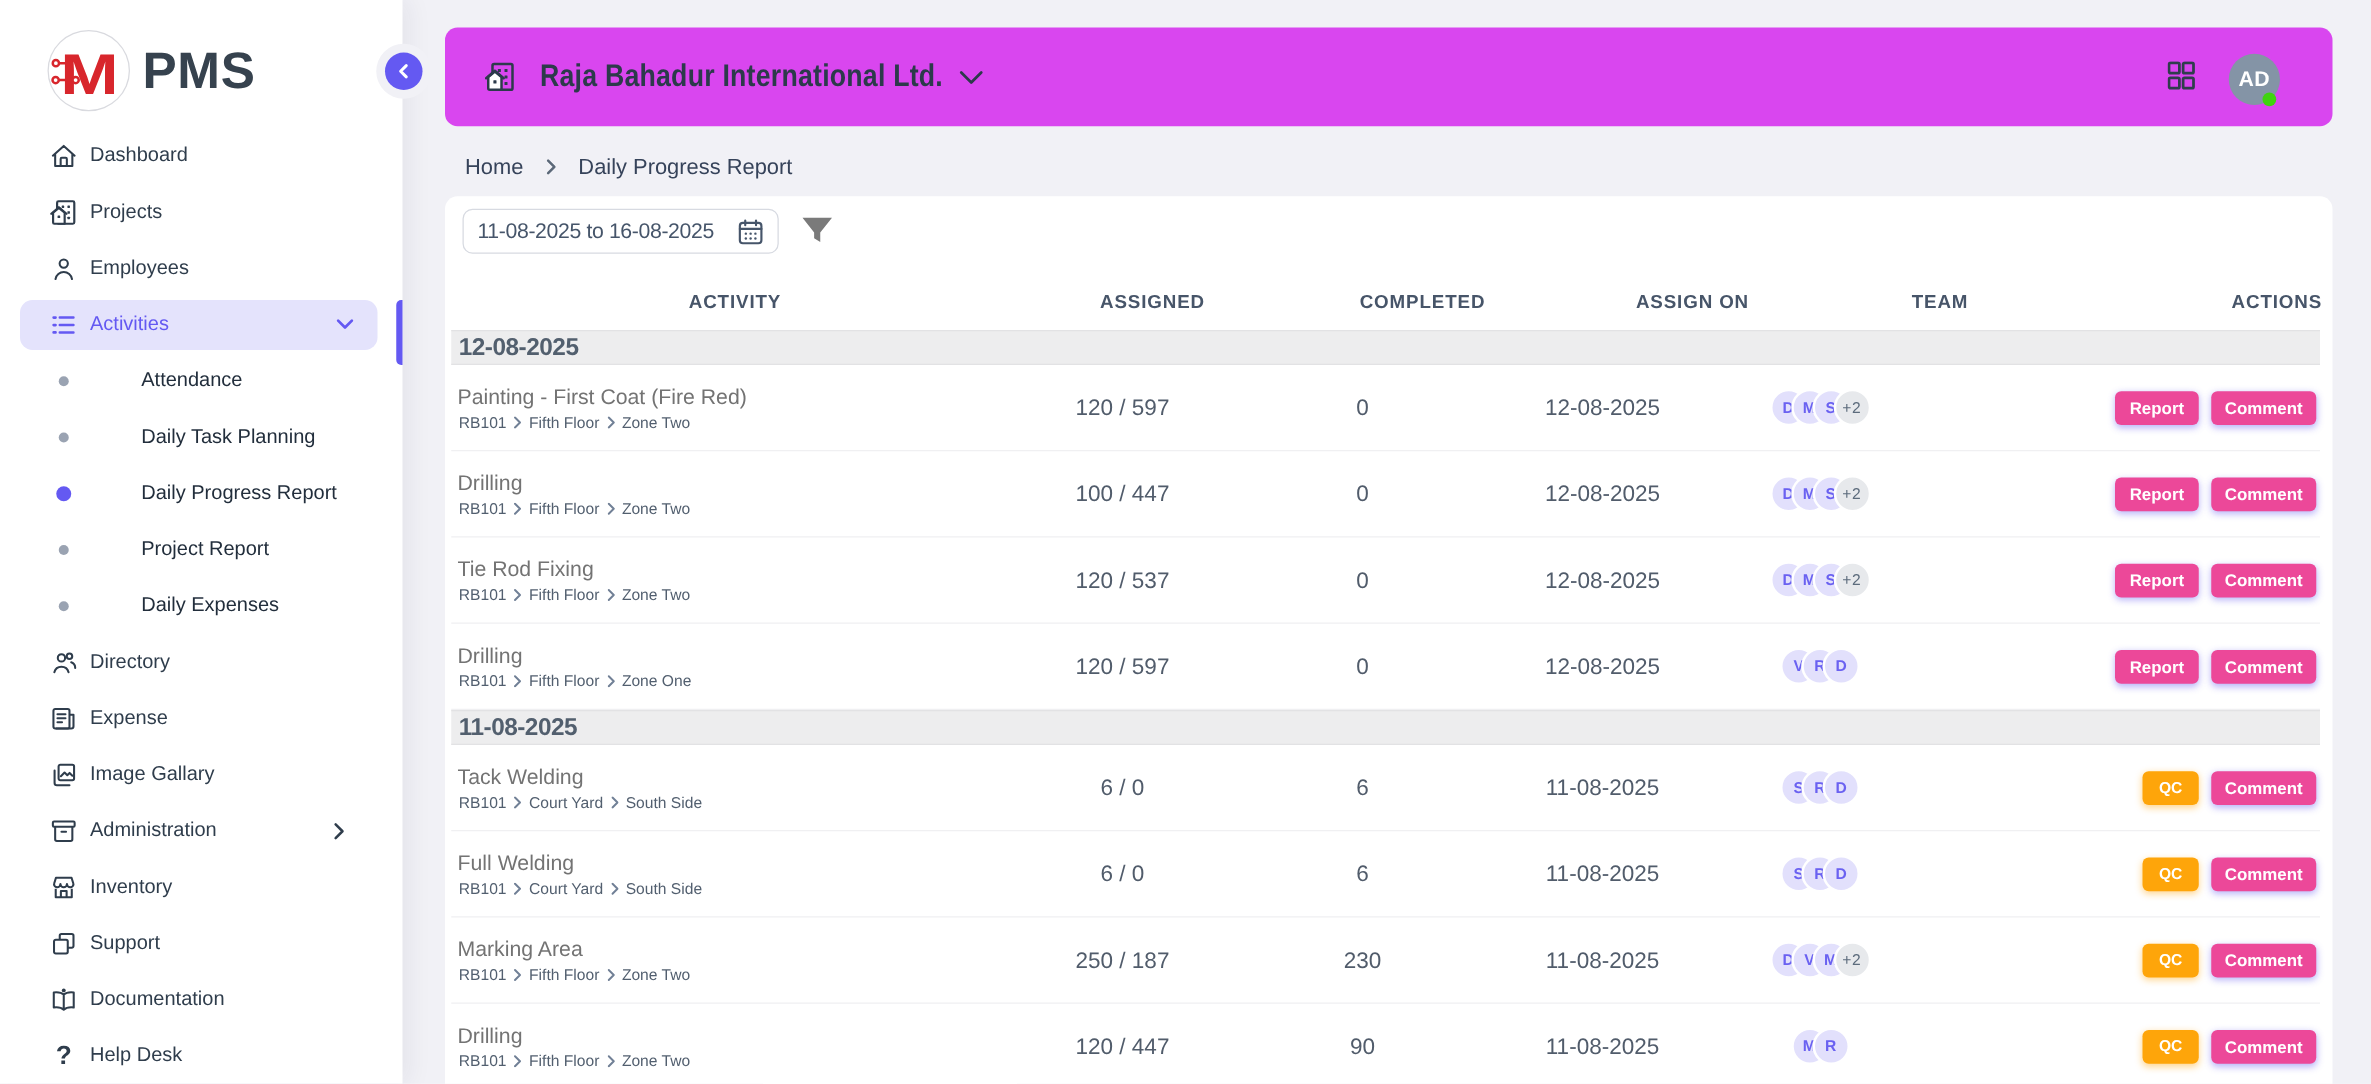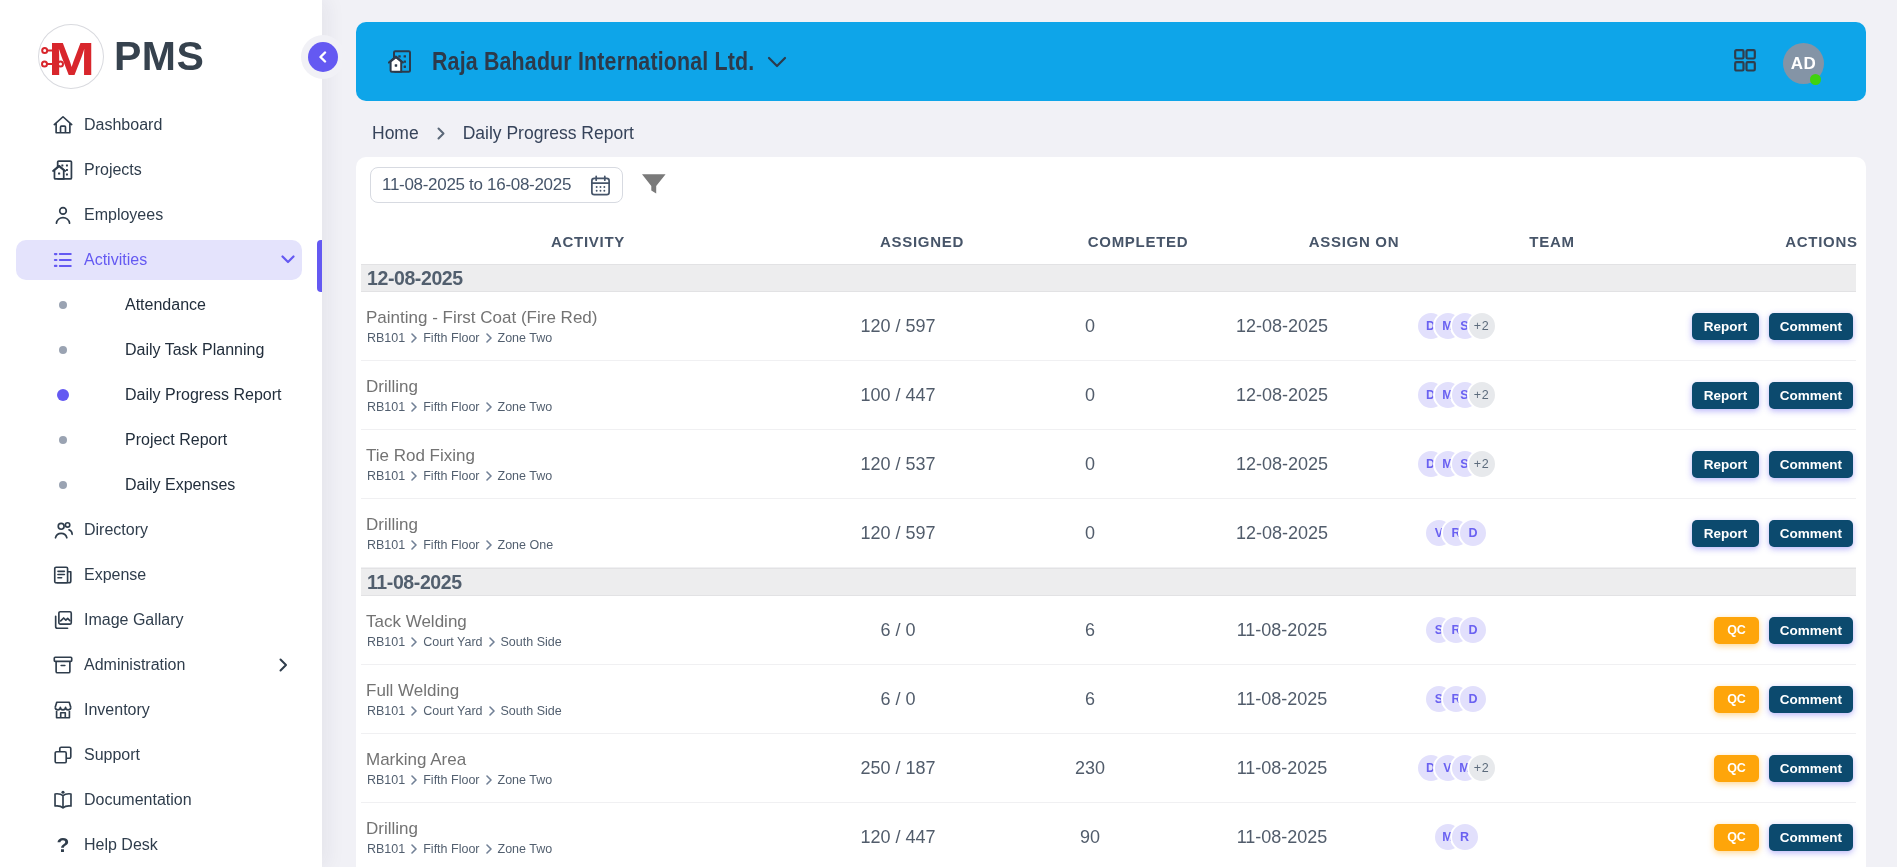--- a/index.html
+++ b/index.html
@@ -5,37 +5,37 @@
 * { margin:0; padding:0; box-sizing:border-box; }
 html,body { width:1897px; height:867px; overflow:hidden; font-family:"Liberation Sans", sans-serif; background:#f1f1f6; }
 body { position:relative; }
 
 
 .sidebar { position:absolute; left:0; top:0; width:322px; height:867px; background:#fff; box-shadow:6px 0 18px rgba(30,30,60,0.06); z-index:5; }
 .logo-row { position:absolute; left:38px; top:24px; display:flex; align-items:center; }
 .logo-circle { position:relative; width:66px; height:65px; border-radius:50%; border:1px solid #d9dadf; background:#fff; display:flex; align-items:center; justify-content:center; }
 .pms { font-size:41px; font-weight:bold; color:#36424e; margin-left:10px; letter-spacing:0.5px;text-align:right; }
 .collapse-btn { position:absolute; left:308px; top:42px; width:30px; height:30px; border-radius:50%; background:#6459f2; box-shadow:0 0 0 7px #f1f1f6; z-index:9; display:flex; align-items:center; justify-content:center; }
-.nav { position:absolute; top:102px; left:12px; width:322px; }
+.nav { position:absolute; top:102px; left:0; width:322px; }
 .nav-item { position:relative; height:45px; display:flex; align-items:center; padding-left:40px; }
 .nav-item .ic { width:22px; height:22px; flex:0 0 22px; }
 .nav-item .lbl { margin-left:10px; font-size:16px; color:#2f3d4c; font-weight:500; }
 .nav-sub { position:relative; height:45px; display:flex; align-items:center; }
 .nav-sub .dot { position:absolute; left:47px; width:8px; height:8px; border-radius:50%; background:#9aa3b2; }
 .nav-sub .dot.act { left:45px; width:12px; height:12px; background:#6459f2; }
 .nav-sub .lbl { margin-left:113px; font-size:16px; color:#222e3c; font-weight:500; }
 .pill { position:absolute; left:16px; top:240px; width:286px; height:40px; background:#e4e3fc; border-radius:10px; }
 .actbar { position:absolute; left:317px; top:240px; width:5px; height:52px; background:#6459f2; border-radius:4px 0 0 4px; }
 .nav-item.active .lbl { color:#6459f2; }
 .chev-r { position:absolute; right:46px; }
 .chev-d { position:absolute; right:39px; }
 
 
 .main { position:absolute; left:322px; top:0; width:1575px; height:867px; }
-.topcard { position:absolute; left:34px; top:22px; width:1510px; height:79px; background:#0ea5e9; border-radius:10px; }
+.topcard { position:absolute; left:34px; top:22px; width:1510px; height:79px; background:#d946ef; border-radius:10px; }
 .tc-left { position:absolute; left:32px; top:0; height:79px; display:flex; align-items:center; }
 .tc-title { font-size:25px; font-weight:600; color:#2c3a4b; margin-left:20px; transform:scaleX(0.855); transform-origin:left center; letter-spacing:0.2px; }
 .tc-chev { margin-left:-42px; }
 .gridicon { position:absolute; left:1378px; top:27px; }
 .avatar { position:absolute; left:1427px; top:21px; width:41px; height:41px; border-radius:50%; background:#8494a6; color:#fff; font-weight:bold; font-size:17px; display:flex; align-items:center; justify-content:center; letter-spacing:0.5px; }
 .avdot { position:absolute; left:1454px; top:52px; width:11px; height:11px; border-radius:50%; background:#3fd30f; }
 .crumbs { position:absolute; left:34px; top:123px; display:flex; align-items:center; font-size:17.5px; color:#36435a; font-weight:500;margin-left:16px; }
 .crumbs .sep { margin:0 18px; }
 .card { position:absolute; left:34px; top:157px; width:1510px; height:760px; background:#fff; border-radius:10px; padding:10px 10px 0 5px; }
 .daterange { position:absolute; left:14px; top:10px; width:253px; height:36px; border:1px solid #d7dae1; border-radius:8px; display:flex; align-items:center; padding:0 10px 0 11px; }
@@ -52,21 +52,21 @@
 .row .c { display:flex; align-items:center; justify-content:center; font-size:18px; color:#515c6b; }
 .acell { position:relative; }
 .atitle { position:absolute; left:5px; top:16px; font-size:17px; color:#737373; }
 .apath { position:absolute; left:6px; top:39px; display:flex; align-items:center; font-size:12.5px; color:#525f6f; }
 .apath .pchev { margin:0 6px; }
 .team { display:flex; align-items:center; justify-content:center; }
 .av { width:30px; height:30px; border-radius:50%; background:#e2e0fc; color:#6a61f1; font-size:12.5px; font-weight:bold; display:flex; align-items:center; justify-content:center; border:2px solid #fff; }
 .av + .av { margin-left:-13px; }
 .av.more { background:#e7e9ec; color:#5c6b7c; font-size:12.5px; font-weight:400; letter-spacing:0.5px; }
 .row .acts { justify-content:flex-end; padding-right:3px; gap:10px; }
-.btn { height:27px; border-radius:5px; background:#0c4a6e; color:#fff; font-size:13.5px; font-weight:bold; display:flex; align-items:center; justify-content:center; box-shadow:0 2px 6px rgba(100,89,242,0.45); }
+.btn { height:27px; border-radius:5px; background:#ec4899; color:#fff; font-size:13.5px; font-weight:bold; display:flex; align-items:center; justify-content:center; box-shadow:0 2px 6px rgba(100,89,242,0.45); }
 .btn.report { width:67px; }
 .btn.comment { width:84px; }
 .btn.qc { width:45px; background:#fea50a; font-size:12.5px; box-shadow:0 2px 6px rgba(254,165,10,0.45); }
 </style>
 </head>
 <body>
 <div class="main">
   <div class="topcard">
     <div class="tc-left">
       <svg width="24" height="25" viewBox="0 0 24 25" fill="none" stroke="#2c3a4b" stroke-width="2" stroke-linejoin="round">

